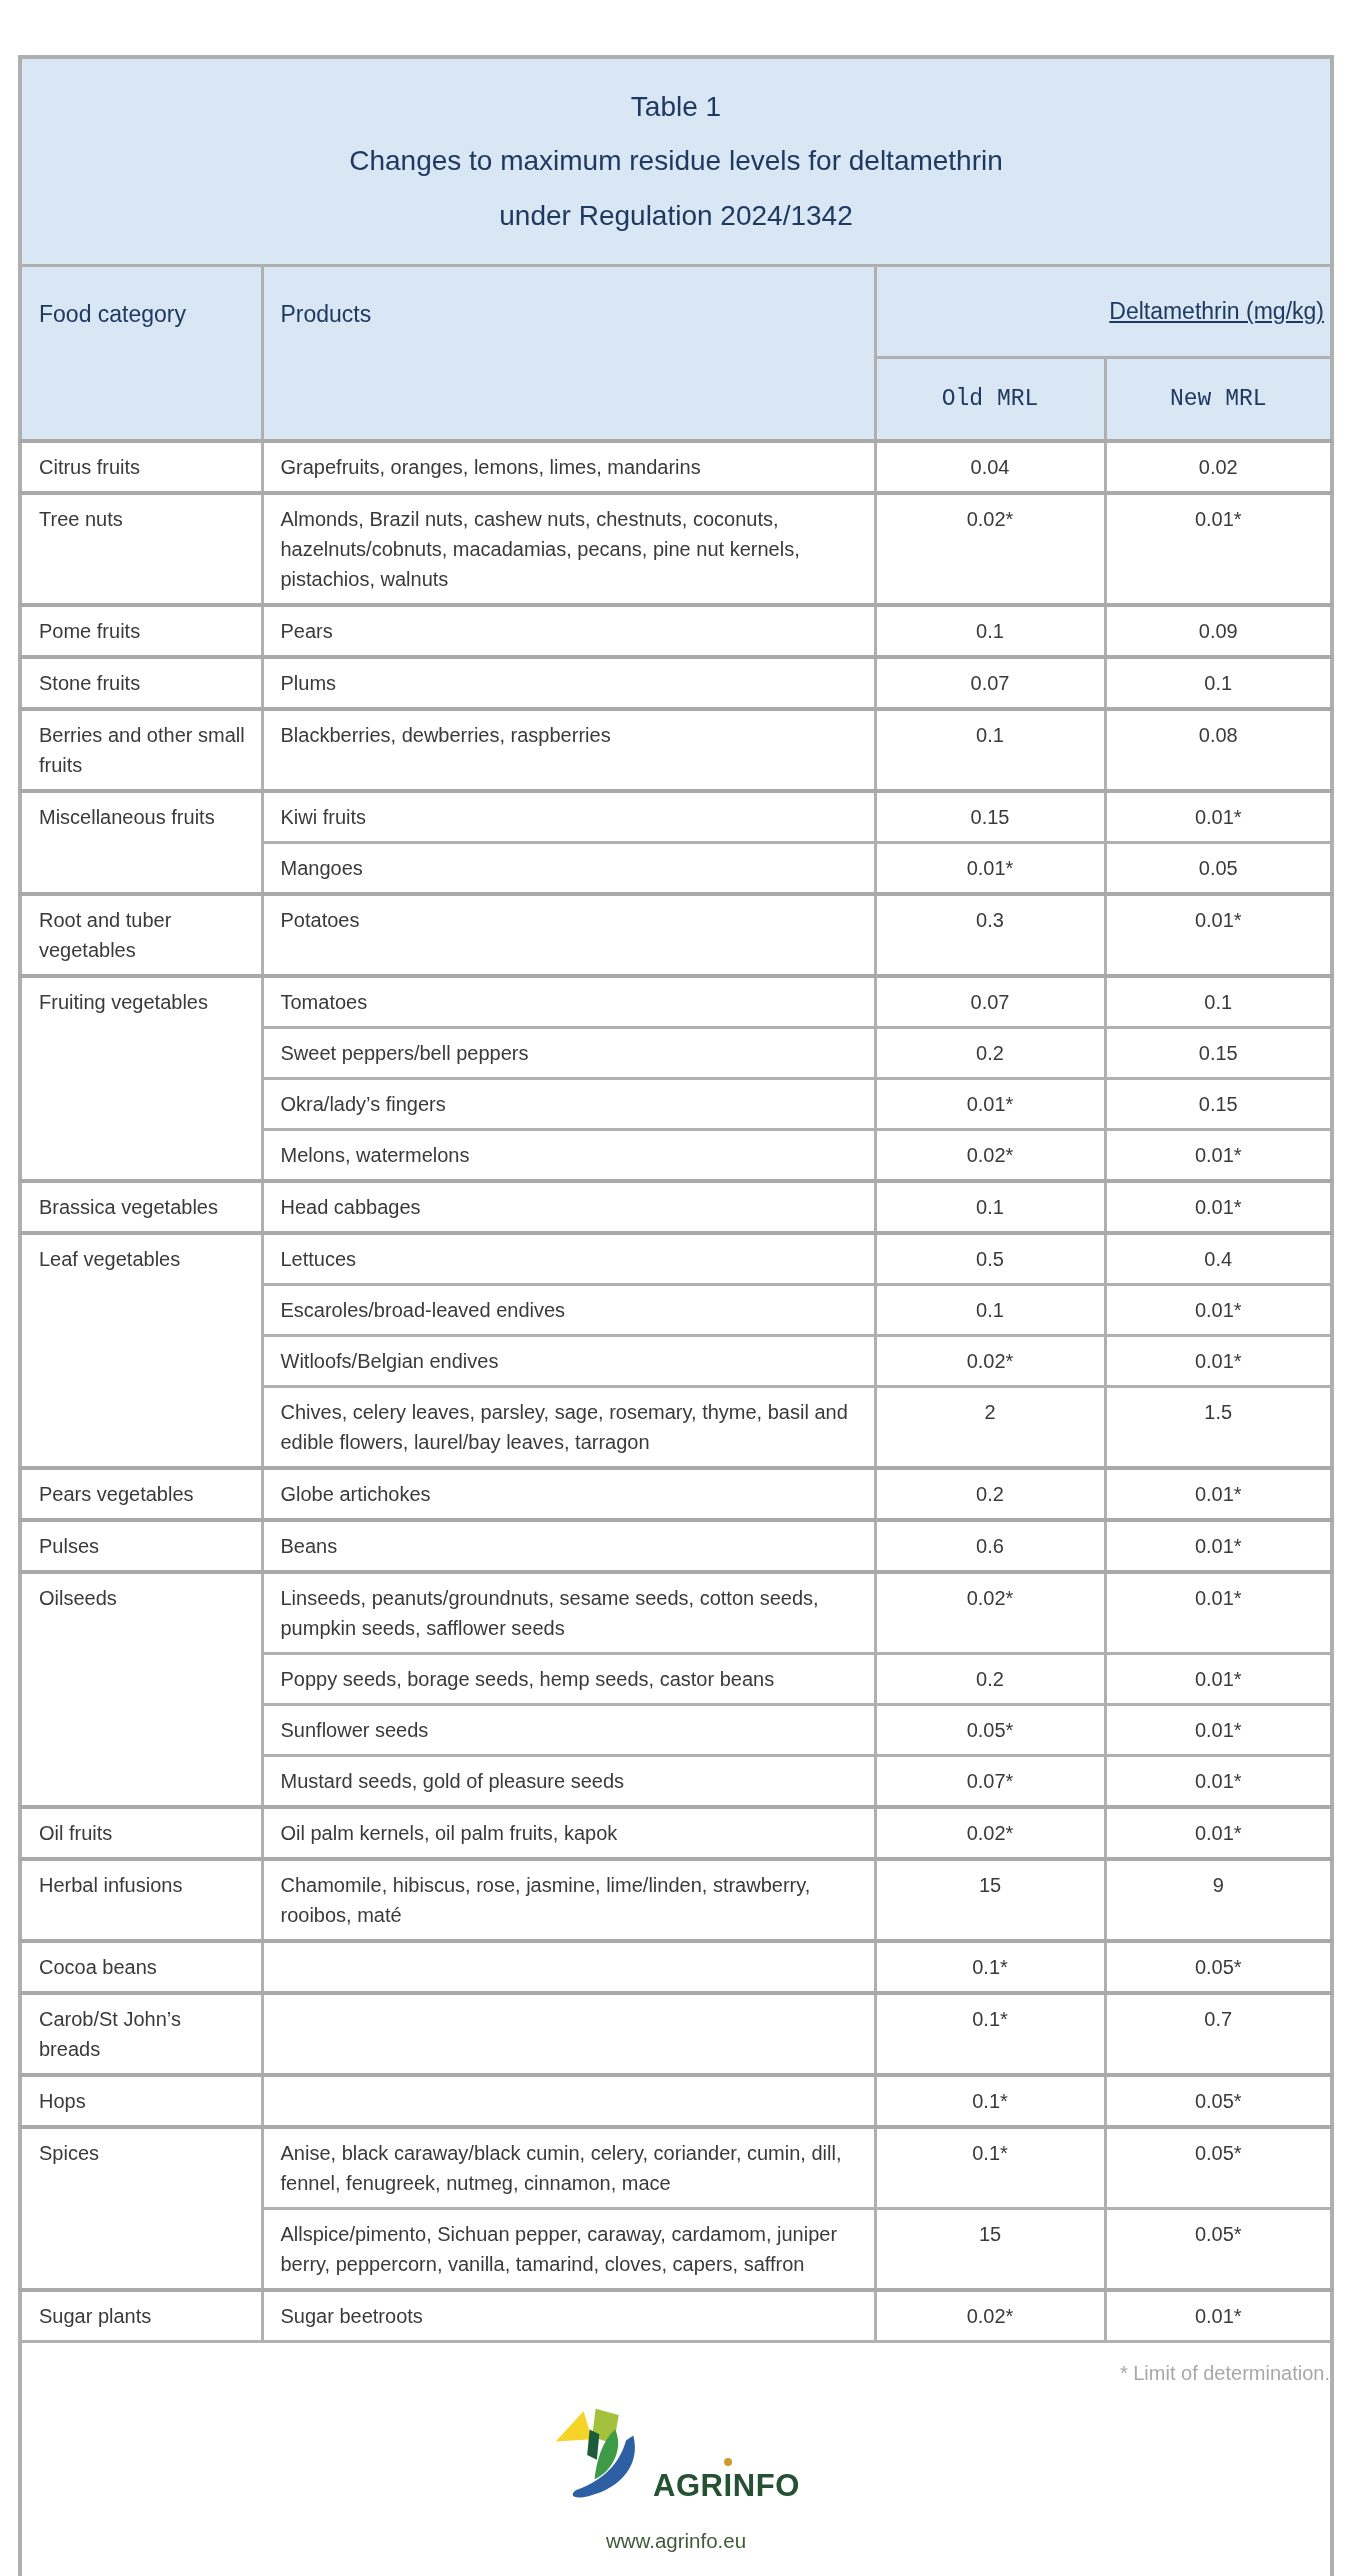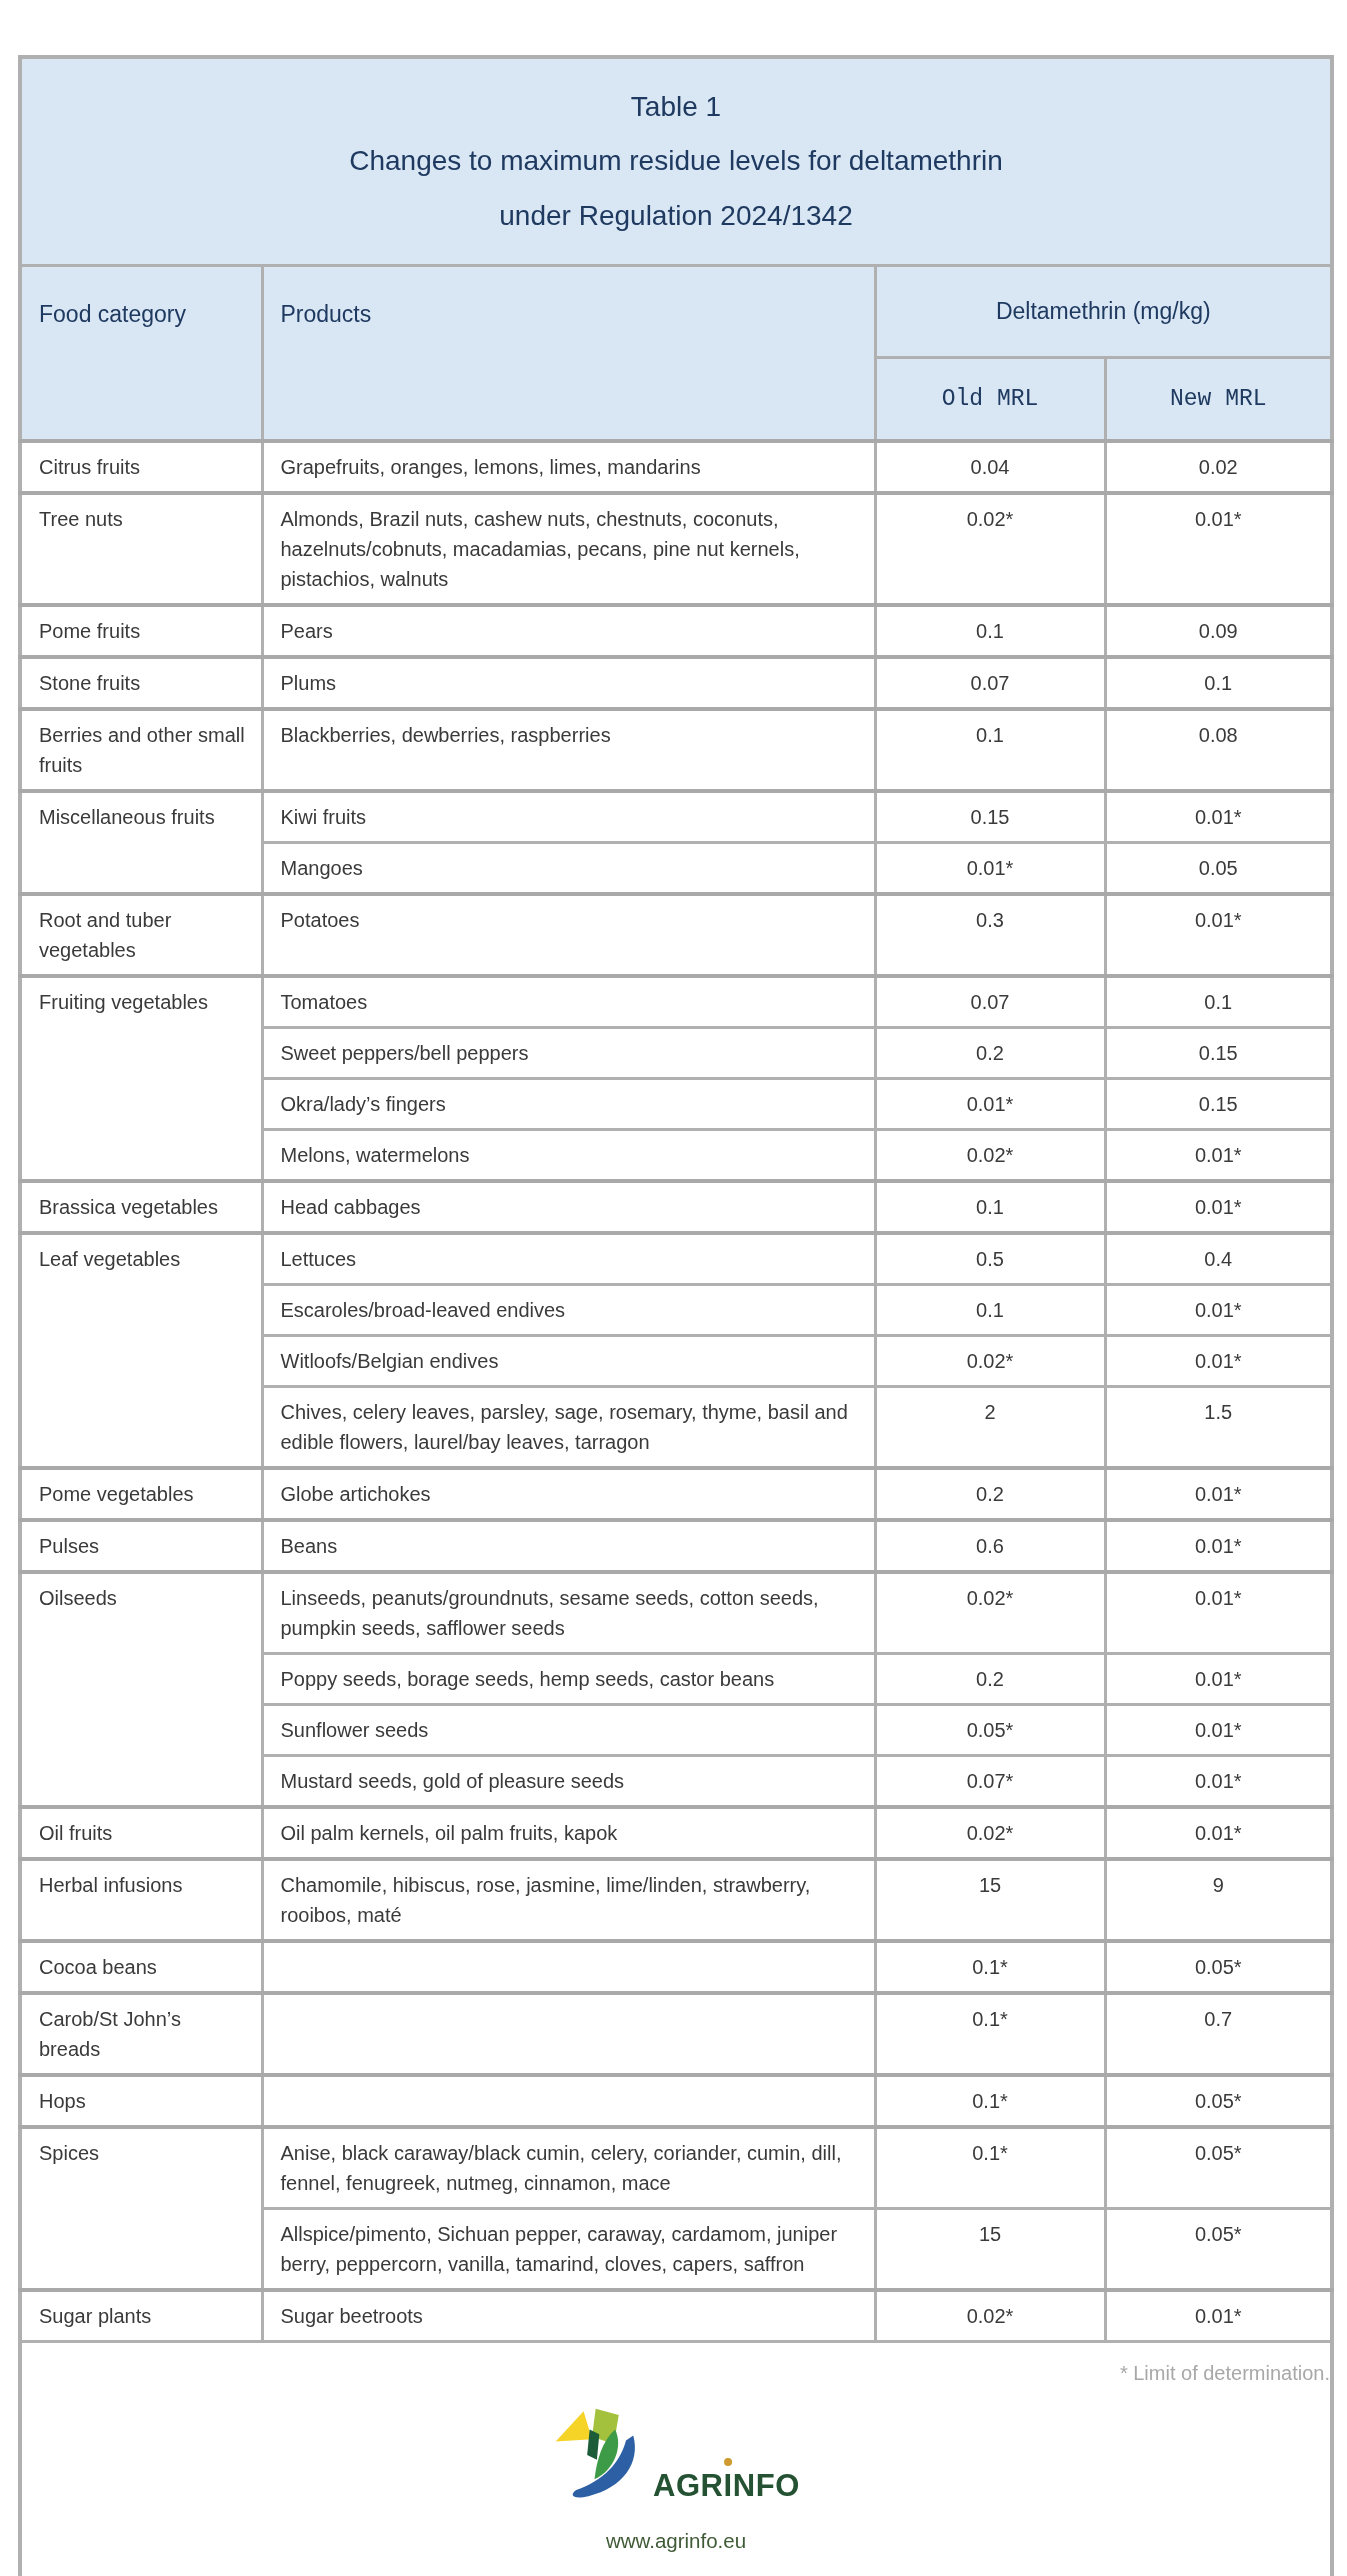--- a/index.html
+++ b/index.html
@@ -53,23 +53,24 @@
     font-weight:400;
     font-size:23px;
   }
   th.h-cat,th.h-prod{
     text-align:left;
     padding:30px 0 0 17px;
     vertical-align:top;
   }
   th.h-group{
     height:89px;
-    text-align:center;
+    text-align:right;
     vertical-align:middle;
     padding:0 6px;
+    text-decoration:underline;
   }
   th.h-sub{
     height:80px;
     text-align:center;
     vertical-align:middle;
     padding:0 6px;
     font-family:Liberation Mono, monospace;
   }
   
   td.cat,td.prod{
@@ -246,21 +247,21 @@
           <td class="prod">Witloofs/Belgian endives</td>
           <td class="num">0.02*</td>
           <td class="num">0.01*</td>
         </tr>
         <tr>
           <td class="prod">Chives, celery leaves, parsley, sage, rosemary, thyme, basil and edible flowers, laurel/bay leaves, tarragon</td>
           <td class="num">2</td>
           <td class="num">1.5</td>
         </tr>
         <tr class="group-start">
-          <td class="cat" rowspan="1">Pome vegetables</td>
+          <td class="cat" rowspan="1">Pears vegetables</td>
           <td class="prod">Globe artichokes</td>
           <td class="num">0.2</td>
           <td class="num">0.01*</td>
         </tr>
         <tr class="group-start">
           <td class="cat" rowspan="1">Pulses</td>
           <td class="prod">Beans</td>
           <td class="num">0.6</td>
           <td class="num">0.01*</td>
         </tr>

